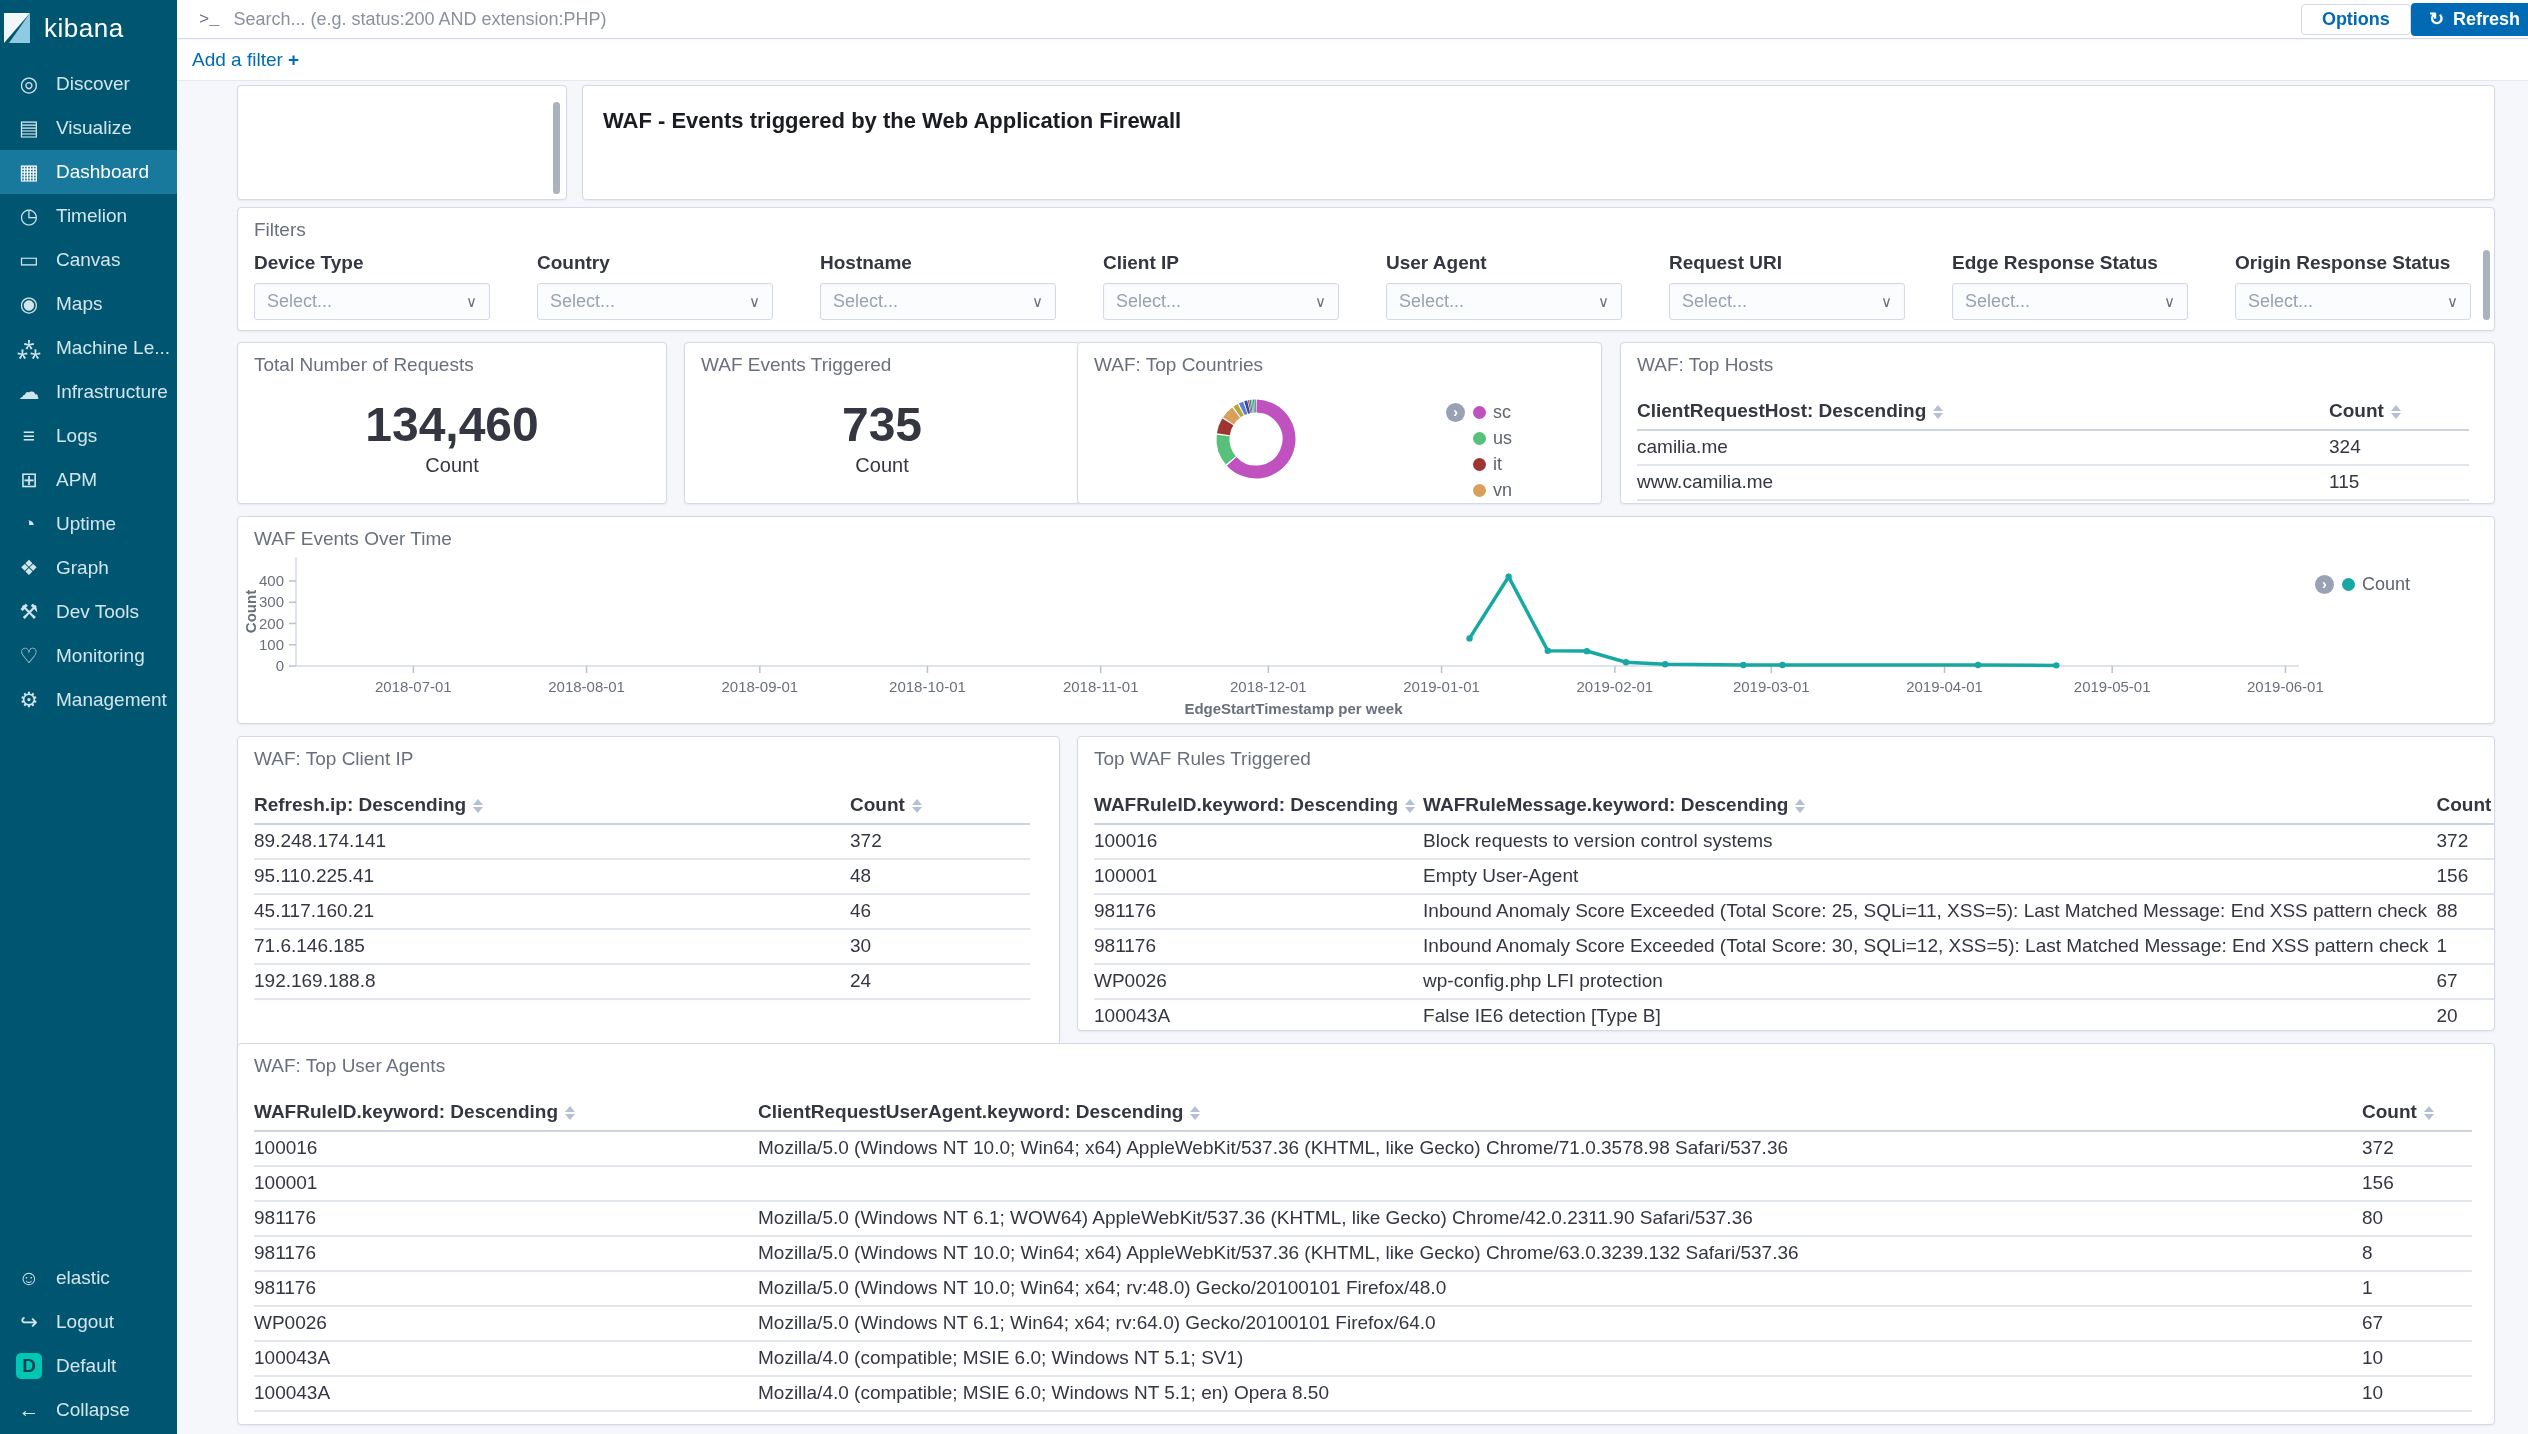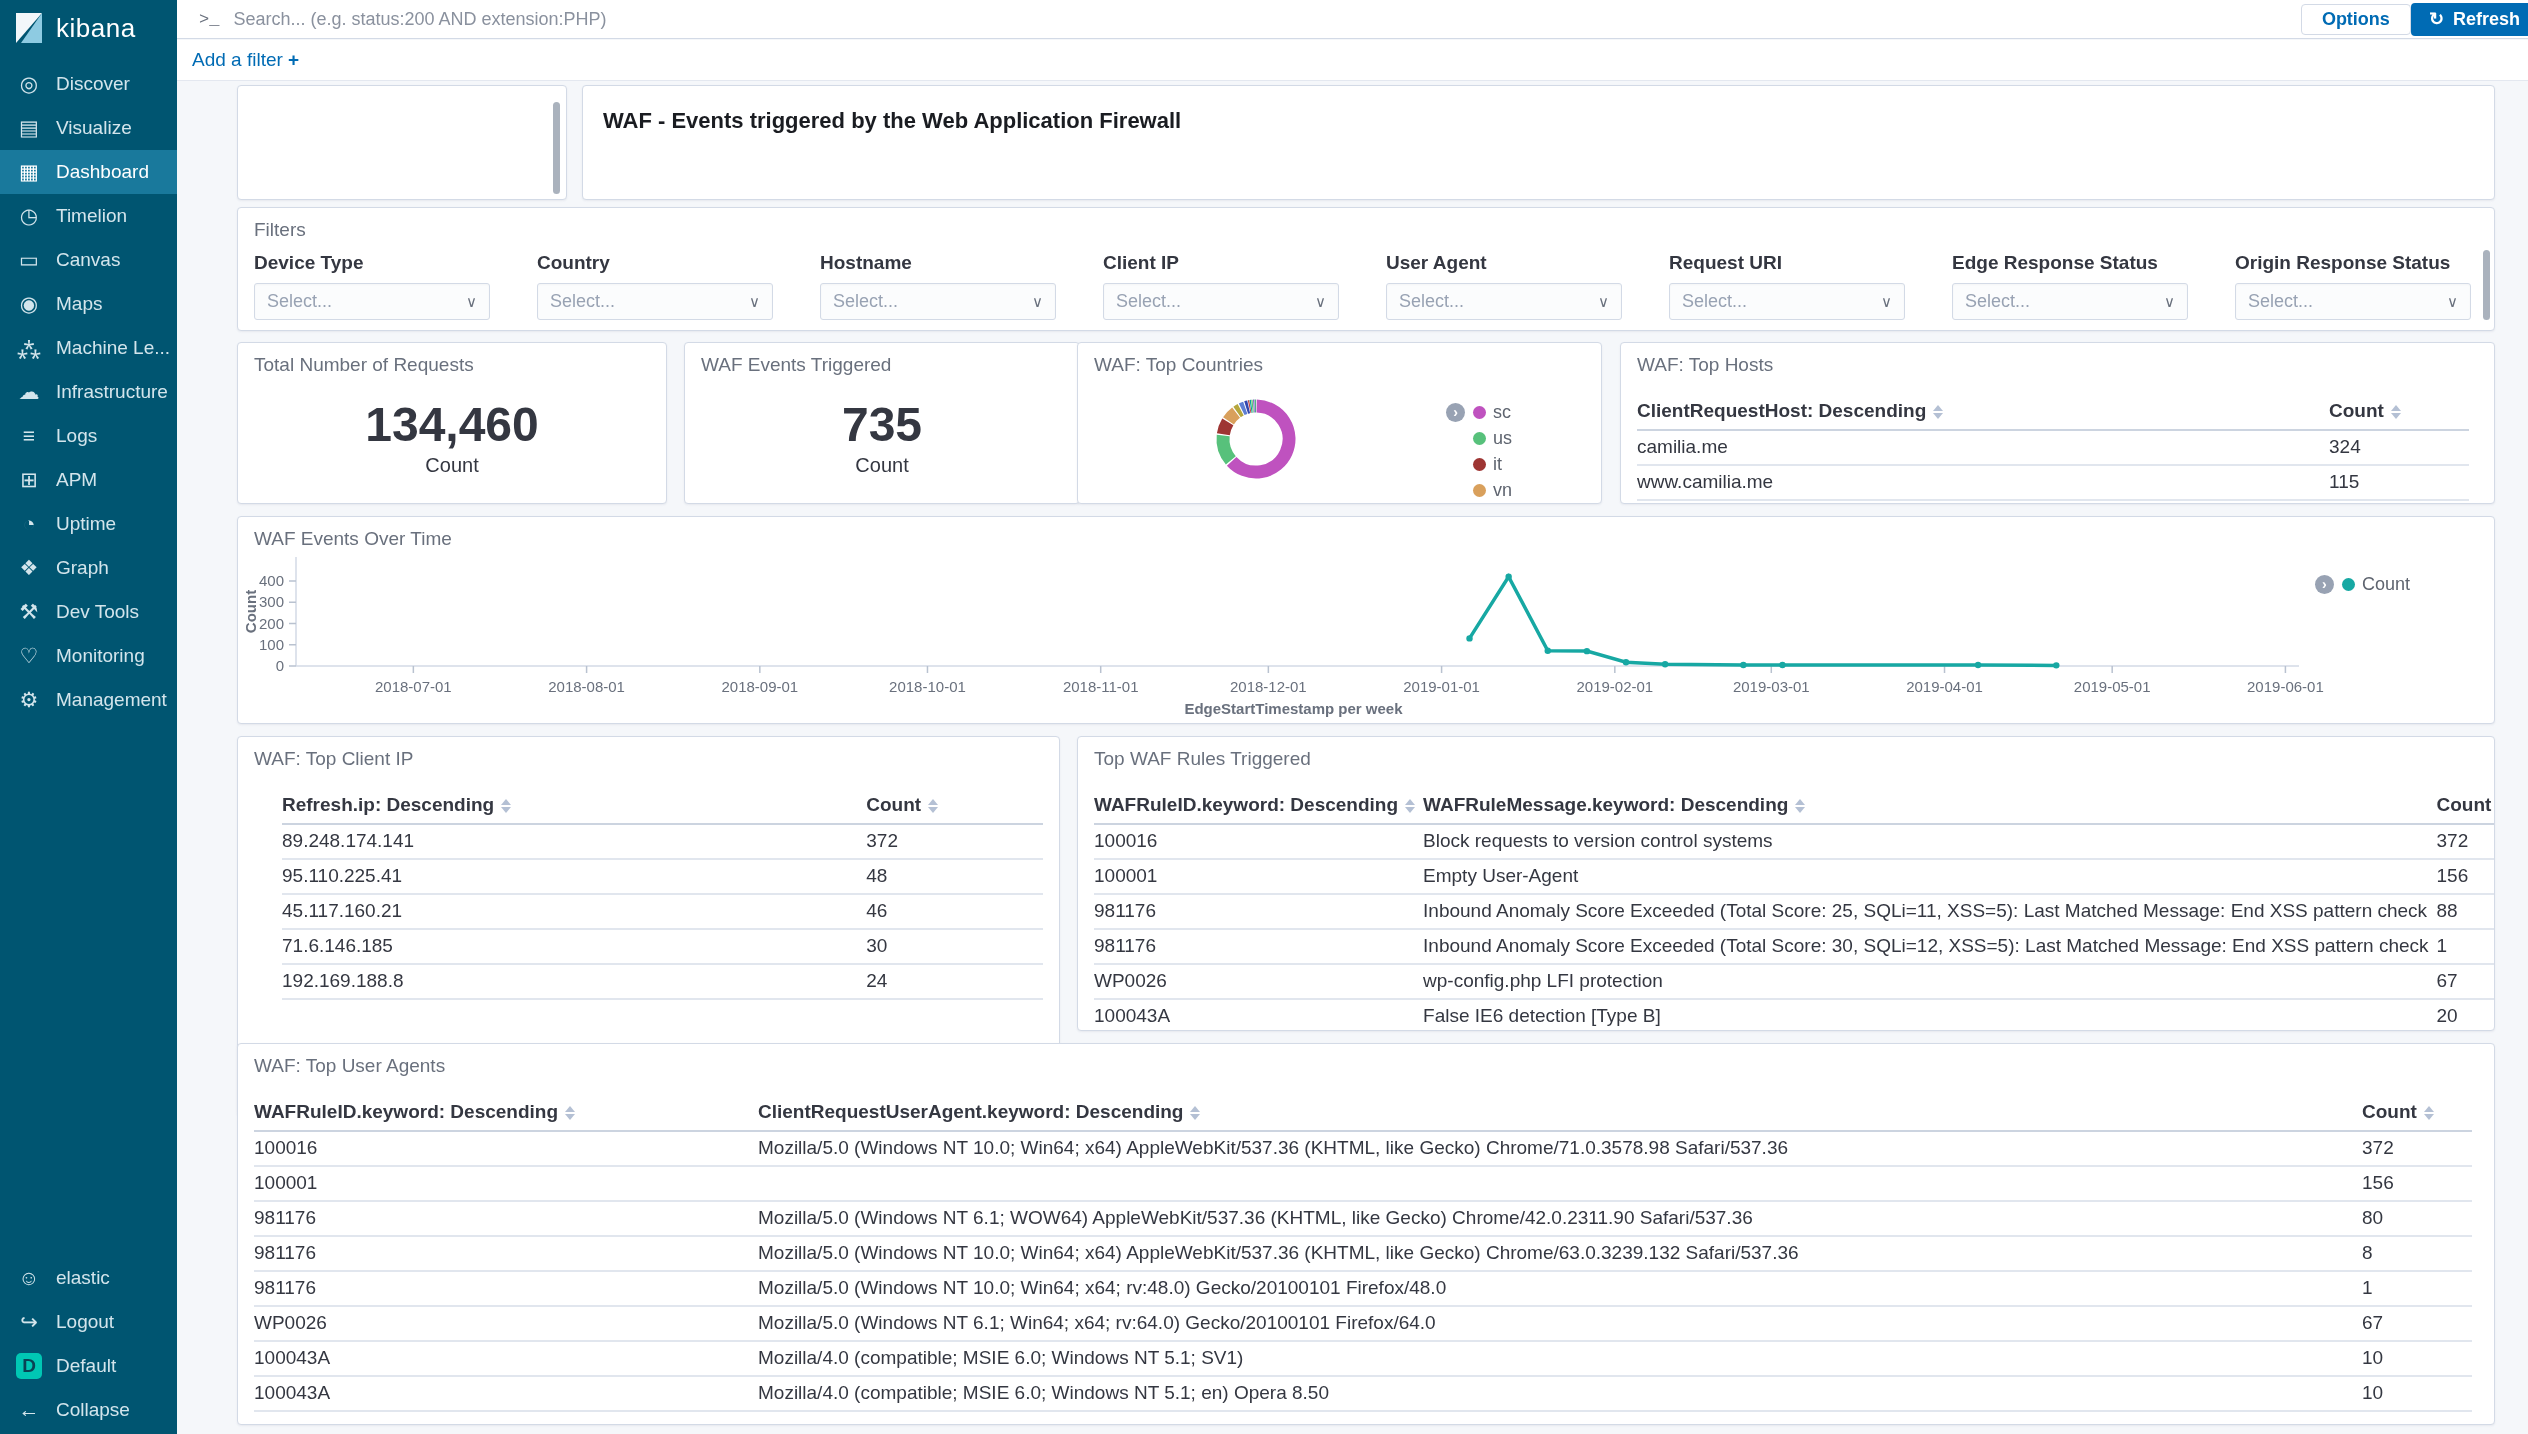--- a/index.html
+++ b/index.html
@@ -3,21 +3,21 @@
 <meta charset="utf-8">
 <style>
   * { margin:0; padding:0; box-sizing:border-box; }
   html,body { width:2528px; height:1434px; overflow:hidden; background:#f5f7fa;
               font-family:"Liberation Sans", sans-serif; }
   .app { position:relative; width:2528px; height:1434px; }
 
   
   .sidebar { position:absolute; left:0; top:0; width:177px; height:1434px;
              background:#005571; z-index:30; }
-  .brand { display:flex; align-items:center; height:56px; padding-left:12px; }
+  .brand { display:flex; align-items:center; height:56px; }
   .brand-text { color:#ffffff; font-size:26px; margin-left:10px; letter-spacing:0.5px; }
   .nav { position:absolute; top:62px; left:0; right:0; }
   .nav-item { display:flex; align-items:center; height:44px; padding-left:14px;
               color:#d3e5ec; cursor:pointer; white-space:nowrap; overflow:hidden; }
   .nav-item.active { background:#19799c; color:#ffffff; }
   .nav-icon { width:30px; font-size:21px; text-align:center; margin-right:12px; flex:0 0 30px; }
   .nav-label { font-size:19px; }
   .sidebar-footer { position:absolute; bottom:0; left:0; right:0; padding-bottom:2px; }
   .badge-d { width:26px; height:26px; background:#00c7b4; color:#0a4254; border-radius:5px;
              font-weight:bold; font-size:19px; display:flex; align-items:center; justify-content:center; }
@@ -417,21 +417,21 @@
       </svg>
     <div class="vis-legend" id="line-legend" style="right:84px; top:54px;">
         <div class="legend-row">
           <span class="legend-chevron">›</span>
           <span class="legend-dot" style="background: rgb(23, 168, 163);"></span>
           <span class="legend-label">Count</span>
         </div>
       </div>
   </div>
 
-  <div class="panel" style="left:237px; top:736px; width:823px; height:380px;padding-left:28px;">
+  <div class="panel" style="left:237px; top:736px; width:823px; height:380px;">
     <div class="panel-title">WAF: Top Client IP</div>
     <div id="clientip-table">
         <table class="viz">
           <colgroup>
             <col style="width: 596px;">
             <col style="width: 180px;">
           </colgroup>
           <thead>
             <tr>
               <th><span>Refresh.ip: Descending</span><span class="sort">

